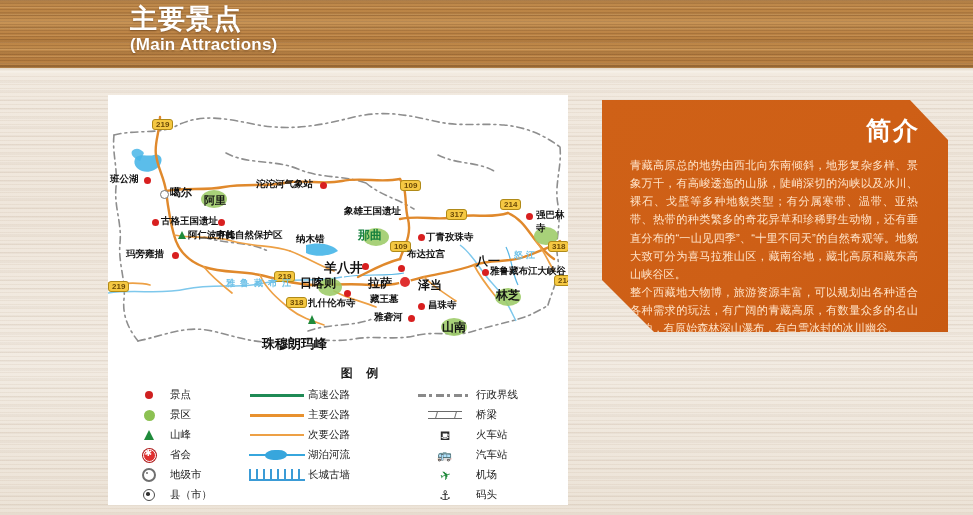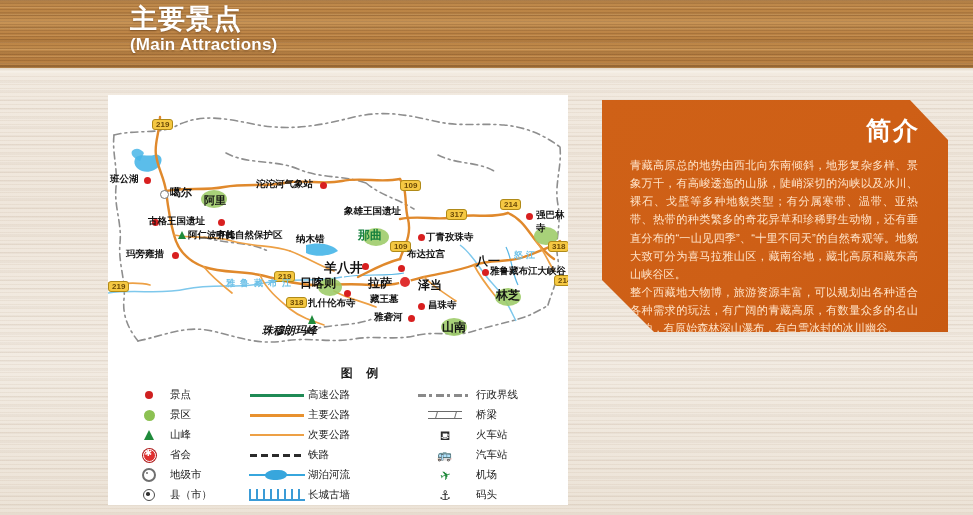--- a/index.html
+++ b/index.html
@@ -238,21 +238,21 @@
       <div>
         <div style="position:absolute;left:2px;top:78px;font-size:9.5px;font-weight:bold;color:#111;">班公湖</div>
         <span style="position:absolute;left:36px;top:82px;width:7px;height:7px;border-radius:50%;background:#d81f1f;"></span>
 
         <span style="position:absolute;left:52px;top:95px;width:7px;height:7px;border-radius:50%;border:1.5px solid #777;background:#fff;"></span>
         <div style="position:absolute;left:62px;top:90px;font-size:11px;font-weight:bold;color:#111;">噶尔</div>
 
         <div style="position:absolute;left:96px;top:98px;font-size:11px;font-weight:bold;color:#111;">阿里</div>
 
         <span style="position:absolute;left:44px;top:124px;width:7px;height:7px;border-radius:50%;background:#d81f1f;"></span>
-        <div style="position:absolute;left:40px;top:120px;font-size:9.5px;font-weight:bold;color:#111;">古格王国遗址</div>
+        <div style="position:absolute;left:53px;top:120px;font-size:9.5px;font-weight:bold;color:#111;">古格王国遗址</div>
 
         <span style="position:absolute;left:70px;top:136px;width:0;height:0;border-left:4px solid transparent;border-right:4px solid transparent;border-bottom:8px solid #1f8a3b;"></span>
         <div style="position:absolute;left:80px;top:134px;font-size:9.5px;font-weight:bold;color:#111;">阿仁波齐峰</div>
 
         <div style="position:absolute;left:18px;top:153px;font-size:9.5px;font-weight:bold;color:#111;">玛旁雍措</div>
         <span style="position:absolute;left:64px;top:157px;width:7px;height:7px;border-radius:50%;background:#d81f1f;"></span>
 
         <div style="position:absolute;left:148px;top:83px;font-size:9.5px;font-weight:bold;color:#111;">沱沱河气象站</div>
         <span style="position:absolute;left:212px;top:87px;width:7px;height:7px;border-radius:50%;background:#d81f1f;"></span>
 
@@ -300,21 +300,21 @@
         <div style="position:absolute;left:320px;top:204px;font-size:9.5px;font-weight:bold;color:#111;">昌珠寺</div>
 
         <div style="position:absolute;left:266px;top:216px;font-size:9.5px;font-weight:bold;color:#111;">雅砻河</div>
         <span style="position:absolute;left:300px;top:220px;width:7px;height:7px;border-radius:50%;background:#d81f1f;"></span>
 
         <div style="position:absolute;left:388px;top:192px;font-size:12px;font-weight:bold;color:#111;">林芝</div>
 
         <div style="position:absolute;left:334px;top:224px;font-size:12px;font-weight:bold;color:#111;">山南</div>
 
         <span style="position:absolute;left:200px;top:220px;width:0;height:0;border-left:4.5px solid transparent;border-right:4.5px solid transparent;border-bottom:9px solid #1f8a3b;"></span>
-        <div style="position:absolute;left:154px;top:228px;font-size:11px;font-weight:bold;color:#111;font-style:italic;">珠穆朗玛峰</div>
+        <div style="position:absolute;left:154px;top:240px;font-size:13px;font-weight:bold;color:#111;">珠穆朗玛峰</div>
       </div>
 
       <div class="legend-box">
         <div class="legend-title">图 例</div>
         <div class="legend-grid">
 
           <div class="lg-col">
             <div class="lg-row">
               <span class="lg-sym">
                   <i class="sym-spot"></i>
@@ -364,26 +364,20 @@
               <span class="lg-sym lg-sym-wide">
                   <i class="line-main"></i>
                 </span>
               <span class="lg-txt">主要公路</span>
             </div>
             <div class="lg-row">
               <span class="lg-sym lg-sym-wide">
                   <i class="line-sec"></i>
                 </span>
               <span class="lg-txt">次要公路</span>
-            </div>
-            <div class="lg-row">
-              <span class="lg-sym lg-sym-wide">
-                  <i class="line-rail"></i>
-                </span>
-              <span class="lg-txt">铁路</span>
             </div>
             <div class="lg-row">
               <span class="lg-sym lg-sym-wide">
                   <i class="sym-lake">
                     <i></i>
                   </i>
                 </span>
               <span class="lg-txt">湖泊河流</span>
             </div>
             <div class="lg-row">

